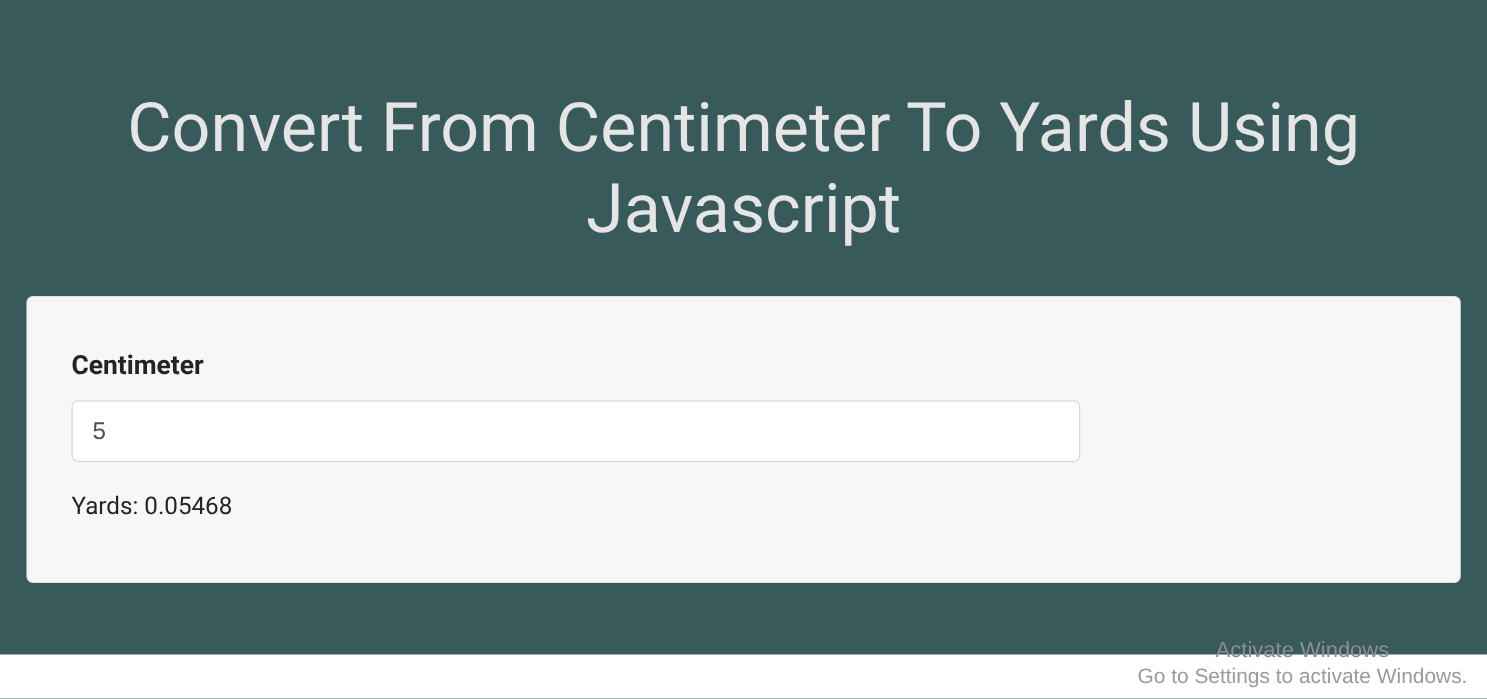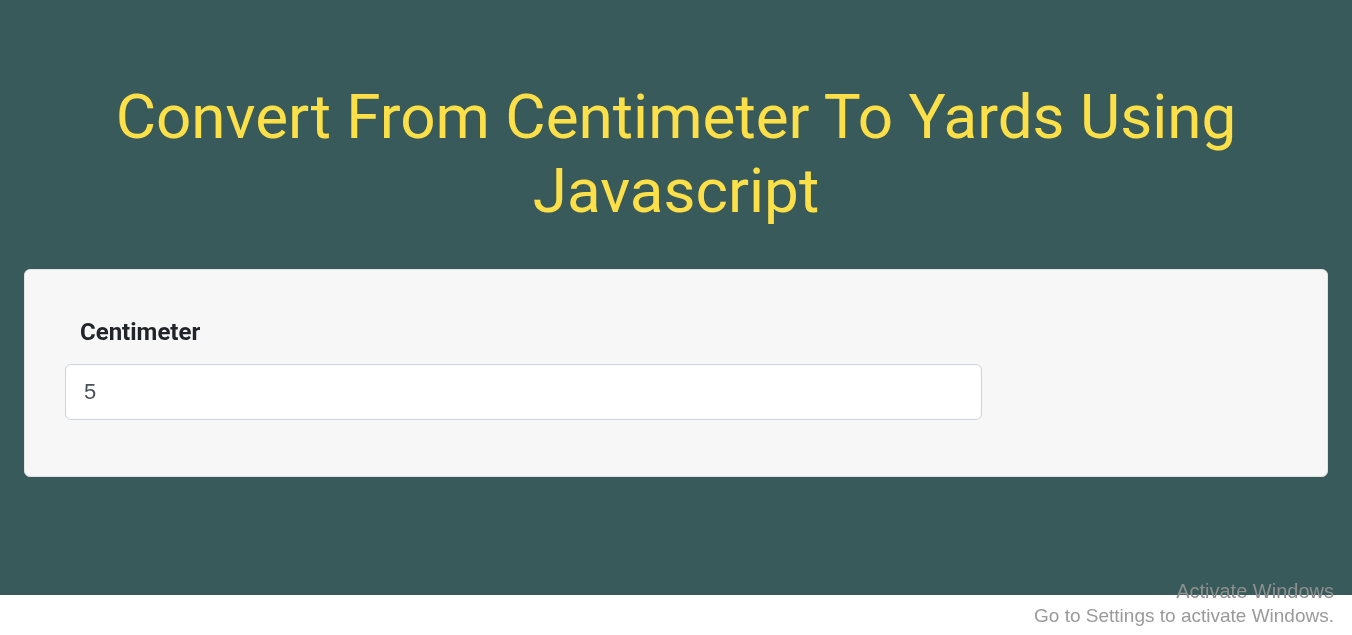--- a/index.html
+++ b/index.html
@@ -14,40 +14,39 @@
     height: 635px;
     overflow: hidden;
     position: relative;
   }
   .outer {
     background: #385a5a;
     padding: 0 24px 24px 24px;
     min-height: 595px;
   }
   .page-title {
-    color: #fde047;
+    color: #e5e5e5;
     font-size: 62px;
     font-weight: 400;
     text-align: center;
     line-height: 1.2;
     padding: 80px 20px 40px 20px;
   }
   .card {
     background: #f7f7f7;
     border: 1px solid #e2e2e2;
     border-radius: 6px;
     padding: 48px 40px 56px 40px;
   }
   .field-label {
     font-size: 24px;
     font-weight: 700;
     color: #212529;
     display: block;
     margin-bottom: 18px;
-    margin-left: 15px;
   }
   .field-input {
     width: 75%;
     font-size: 22px;
     color: #495057;
     background: #ffffff;
     border: 1px solid #ced4da;
     border-radius: 6px;
     padding: 14px 18px;
     outline: none;
@@ -55,21 +54,21 @@
   .result {
     font-size: 22px;
     color: #212529;
     margin-top: 28px;
     font-weight: 400;
   }
   .watermark {
     position: absolute;
     right: 18px;
     bottom: 8px;
-    text-align: right;
+    text-align: center;
     color: #8a8a8a;
     font-family: "Segoe UI", Arial, sans-serif;
     pointer-events: none;
   }
   .watermark .wm-title {
     font-size: 20px;
     color: #8e8e8e;
     font-weight: 400;
     margin-bottom: 2px;
   }
@@ -82,19 +81,20 @@
 <body>
 
 <div class="outer">
   <h1 class="page-title">Convert From Centimeter To Yards Using Javascript</h1>
 
   <div class="card">
     <label class="field-label">Centimeter</label>
 
     <input type="text" class="field-input" value="5" style="">
 
+    <p class="result">Yards: 0.05468</p>
   </div>
 </div>
 
 <div class="watermark">
   <div class="wm-title">Activate Windows</div>
   <div class="wm-sub">Go to Settings to activate Windows.</div>
 </div>
 
 </body></html>

